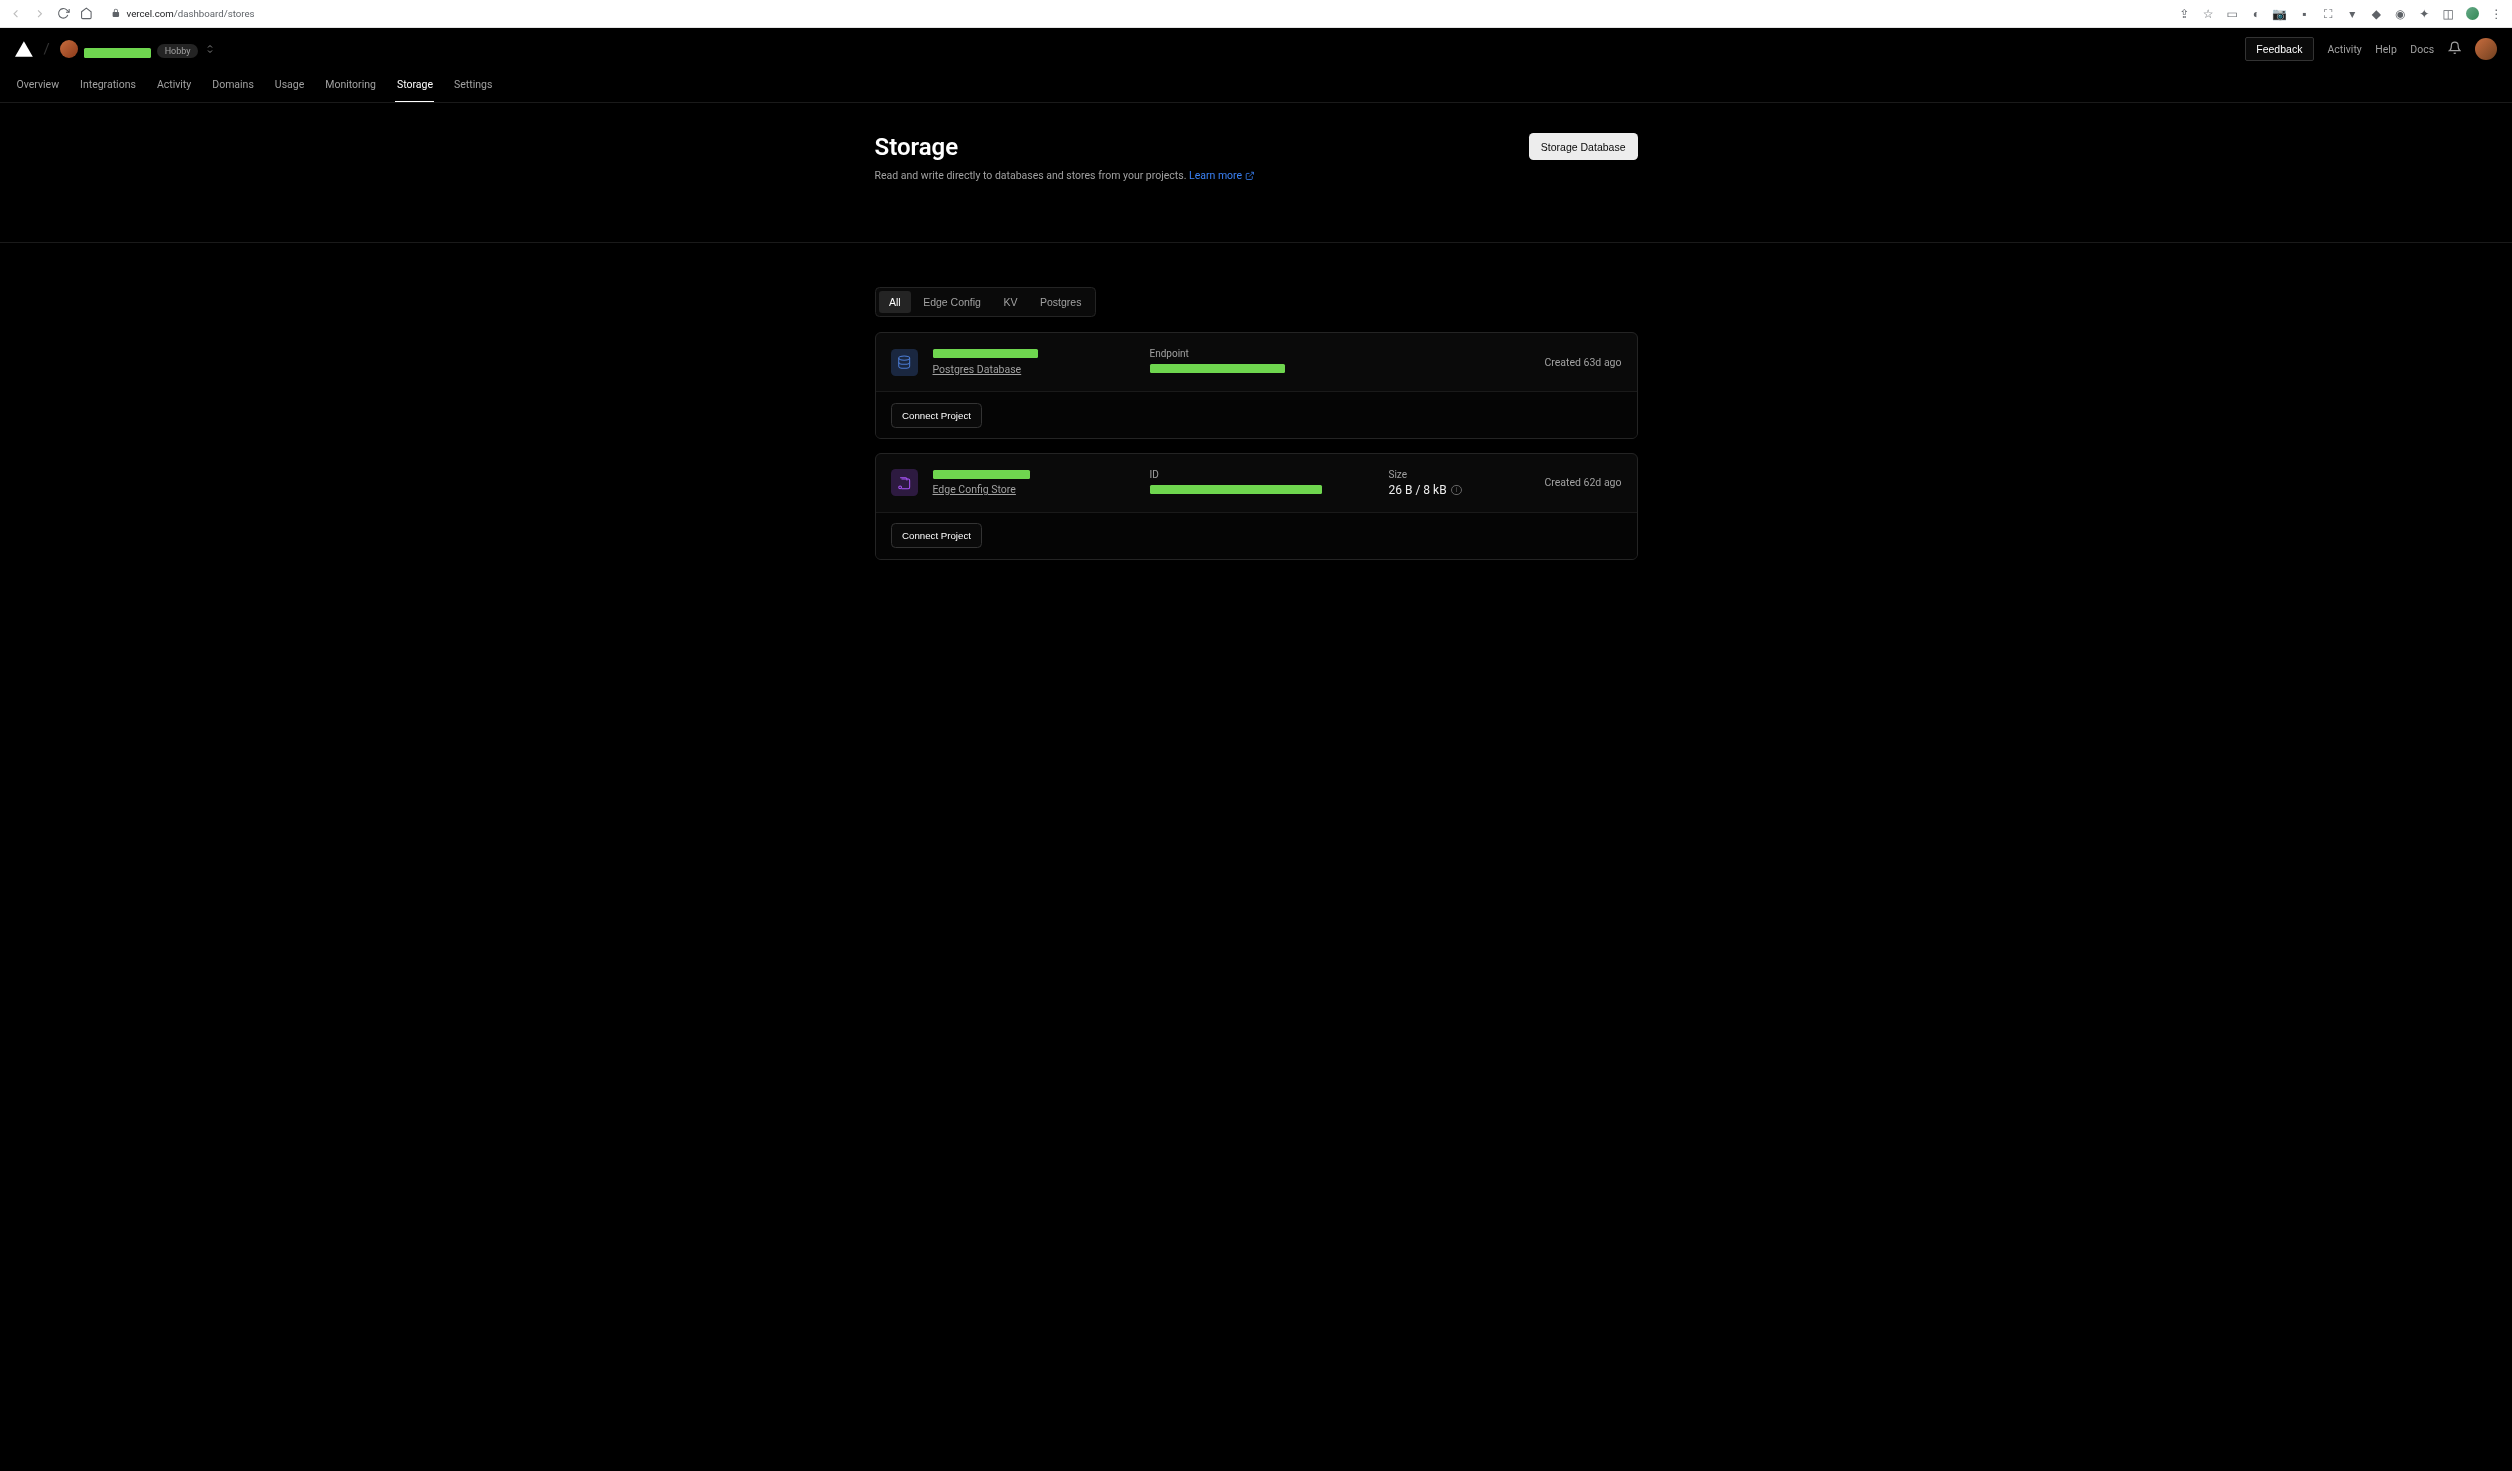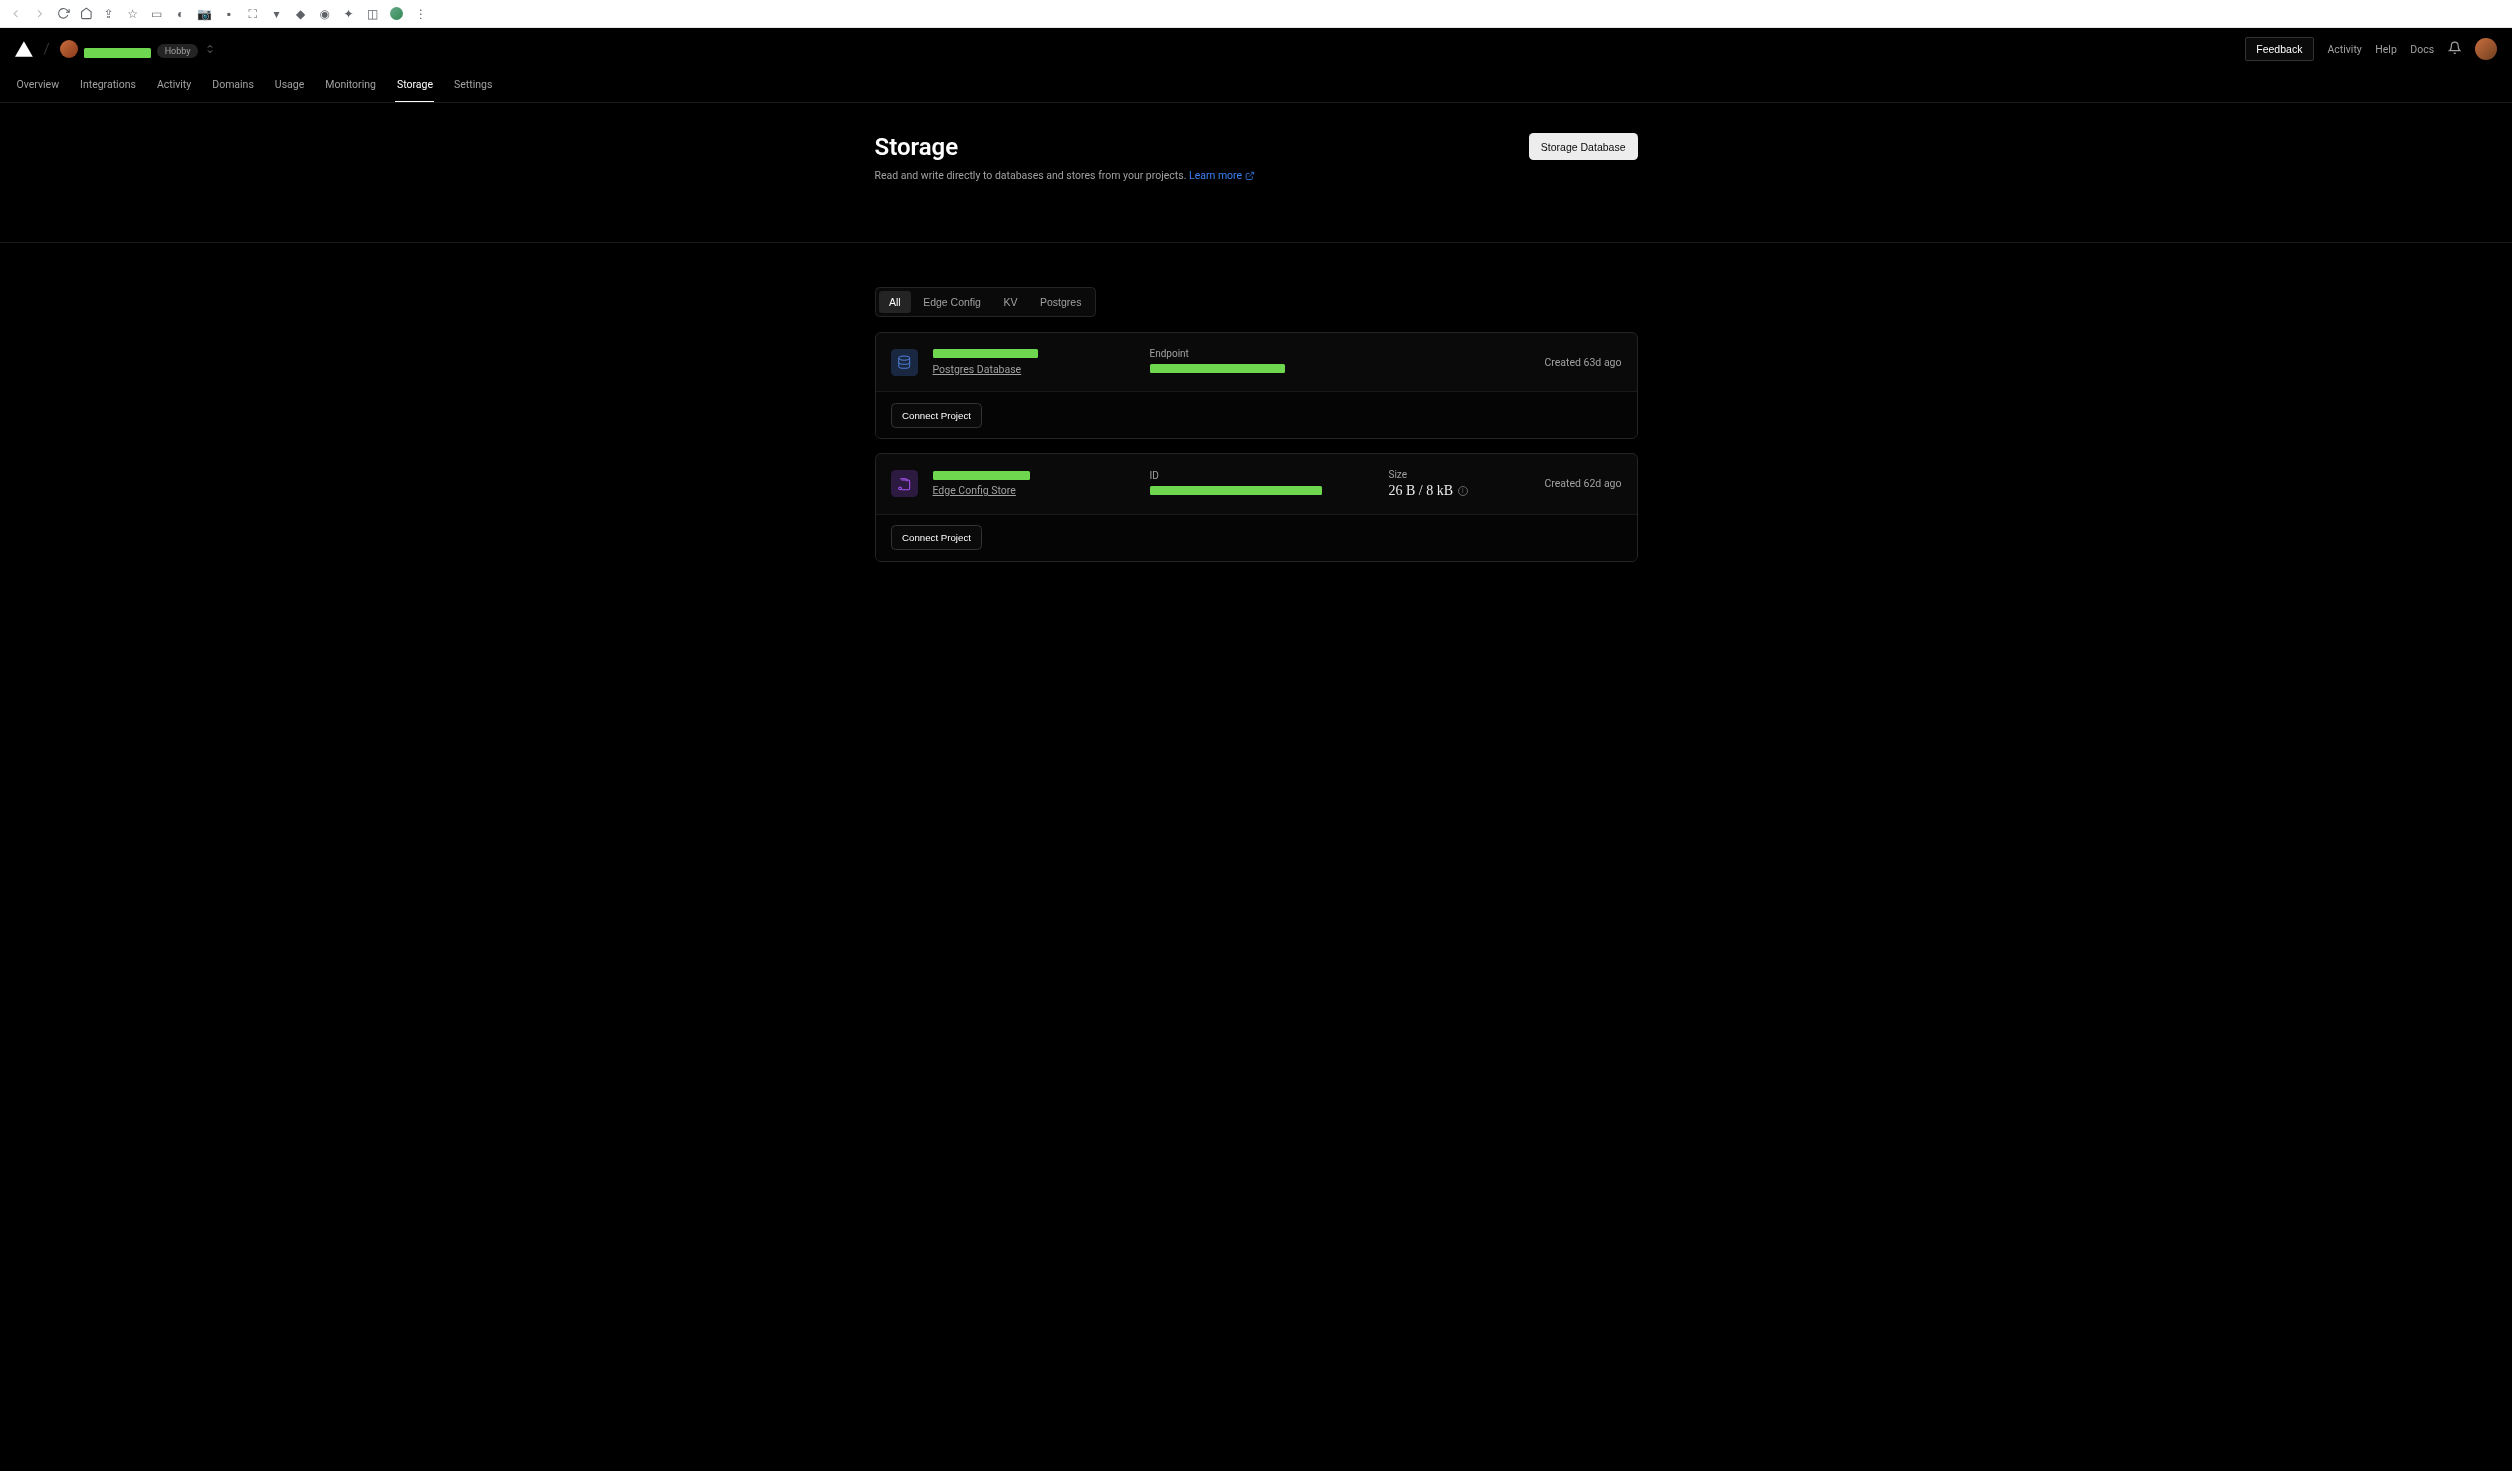--- a/index.html
+++ b/index.html
@@ -68,21 +68,21 @@
 .store-icon { width: 27px; height: 27px; border-radius: 4.5px; display: flex; align-items: center; justify-content: center; flex-shrink:0; }
 .store-icon.postgres { background: #1a2740; }
 .store-icon.edgeconfig { background: #2d1a40; }
 .store-info { width: 202px; }
 .store-name { background: #6fd64f; height: 9px; border-radius: 1.5px; margin-bottom: 4.5px; }
 .store-name.w1 { width: 105px; }
 .store-name.w2 { width: 97px; }
 .store-type { color: #a1a1a1; font-size: 10.5px; text-decoration: underline; }
 .meta-col { flex: 0 0 auto; }
 .meta-label { color: #a1a1a1; font-size: 10px; margin-bottom: 3px; }
-.meta-val { color: #ededed; font-size: 14px; font-family: Liberation Serif, serif; }
+.meta-val { color: #ededed; font-size: 12px; }
 .redacted { background: #6fd64f; height: 9px; border-radius: 1.5px; display:inline-block; }
 .redacted.w3 { width: 135px; }
 .redacted.w4 { width: 172px; }
 .created { margin-left: auto; color: #a1a1a1; font-size: 10.5px; }
 .card-footer { background: #050505; border-top: 0.7px solid #1a1a1a; padding: 10.5px 15px; }
 .connect-btn { background: #0a0a0a; border: 0.7px solid #333; color: #fff; padding: 6px 10.5px; border-radius: 4.5px; font-size: 9.7px; cursor: pointer; }
 .size-wrap { display:flex; align-items:center; gap:4.5px; }
 .info-circle { width:10.5px; height:10.5px; border:0.7px solid #666; border-radius:50%; display:inline-flex; align-items:center; justify-content:center; font-size:6.7px; color:#666; }
 </style>
 </head>
@@ -104,20 +104,26 @@
         <svg width="12.7" height="12.7" viewBox="0 0 24 24" fill="none" stroke="currentColor" stroke-width="2">
           <path d="M23 4v6h-6"></path>
           <path d="M20.49 15a9 9 0 1 1-2.12-9.36L23 10"></path>
         </svg>
       </span>
     <span class="nav-btn">
         <svg width="12.7" height="12.7" viewBox="0 0 24 24" fill="none" stroke="currentColor" stroke-width="2">
           <path d="M3 9l9-7 9 7v11a2 2 0 0 1-2 2H5a2 2 0 0 1-2-2z"></path>
         </svg>
       </span>
+  </div>
+  <div class="url-bar">
+    <span class="lock"><svg width="9.7" height="9.7" viewBox="0 0 24 24" fill="currentColor">
+          <path d="M12 2a5 5 0 0 0-5 5v3H6a2 2 0 0 0-2 2v8a2 2 0 0 0 2 2h12a2 2 0 0 0 2-2v-8a2 2 0 0 0-2-2h-1V7a5 5 0 0 0-5-5zm-3 5a3 3 0 1 1 6 0v3H9V7z"></path>
+        </svg></span>
+    <span><span class="domain">vercel.com</span><span class="path">/dashboard/stores</span></span>
   </div>
   <div class="ext-icons">
     <span class="ext-icon">⇪</span>
     <span class="ext-icon">☆</span>
     <span class="ext-icon">▭</span>
     <span class="ext-icon">◐</span>
     <span class="ext-icon">📷</span>
     <span class="ext-icon">▪</span>
     <span class="ext-icon">⛶</span>
     <span class="ext-icon">▾</span>

